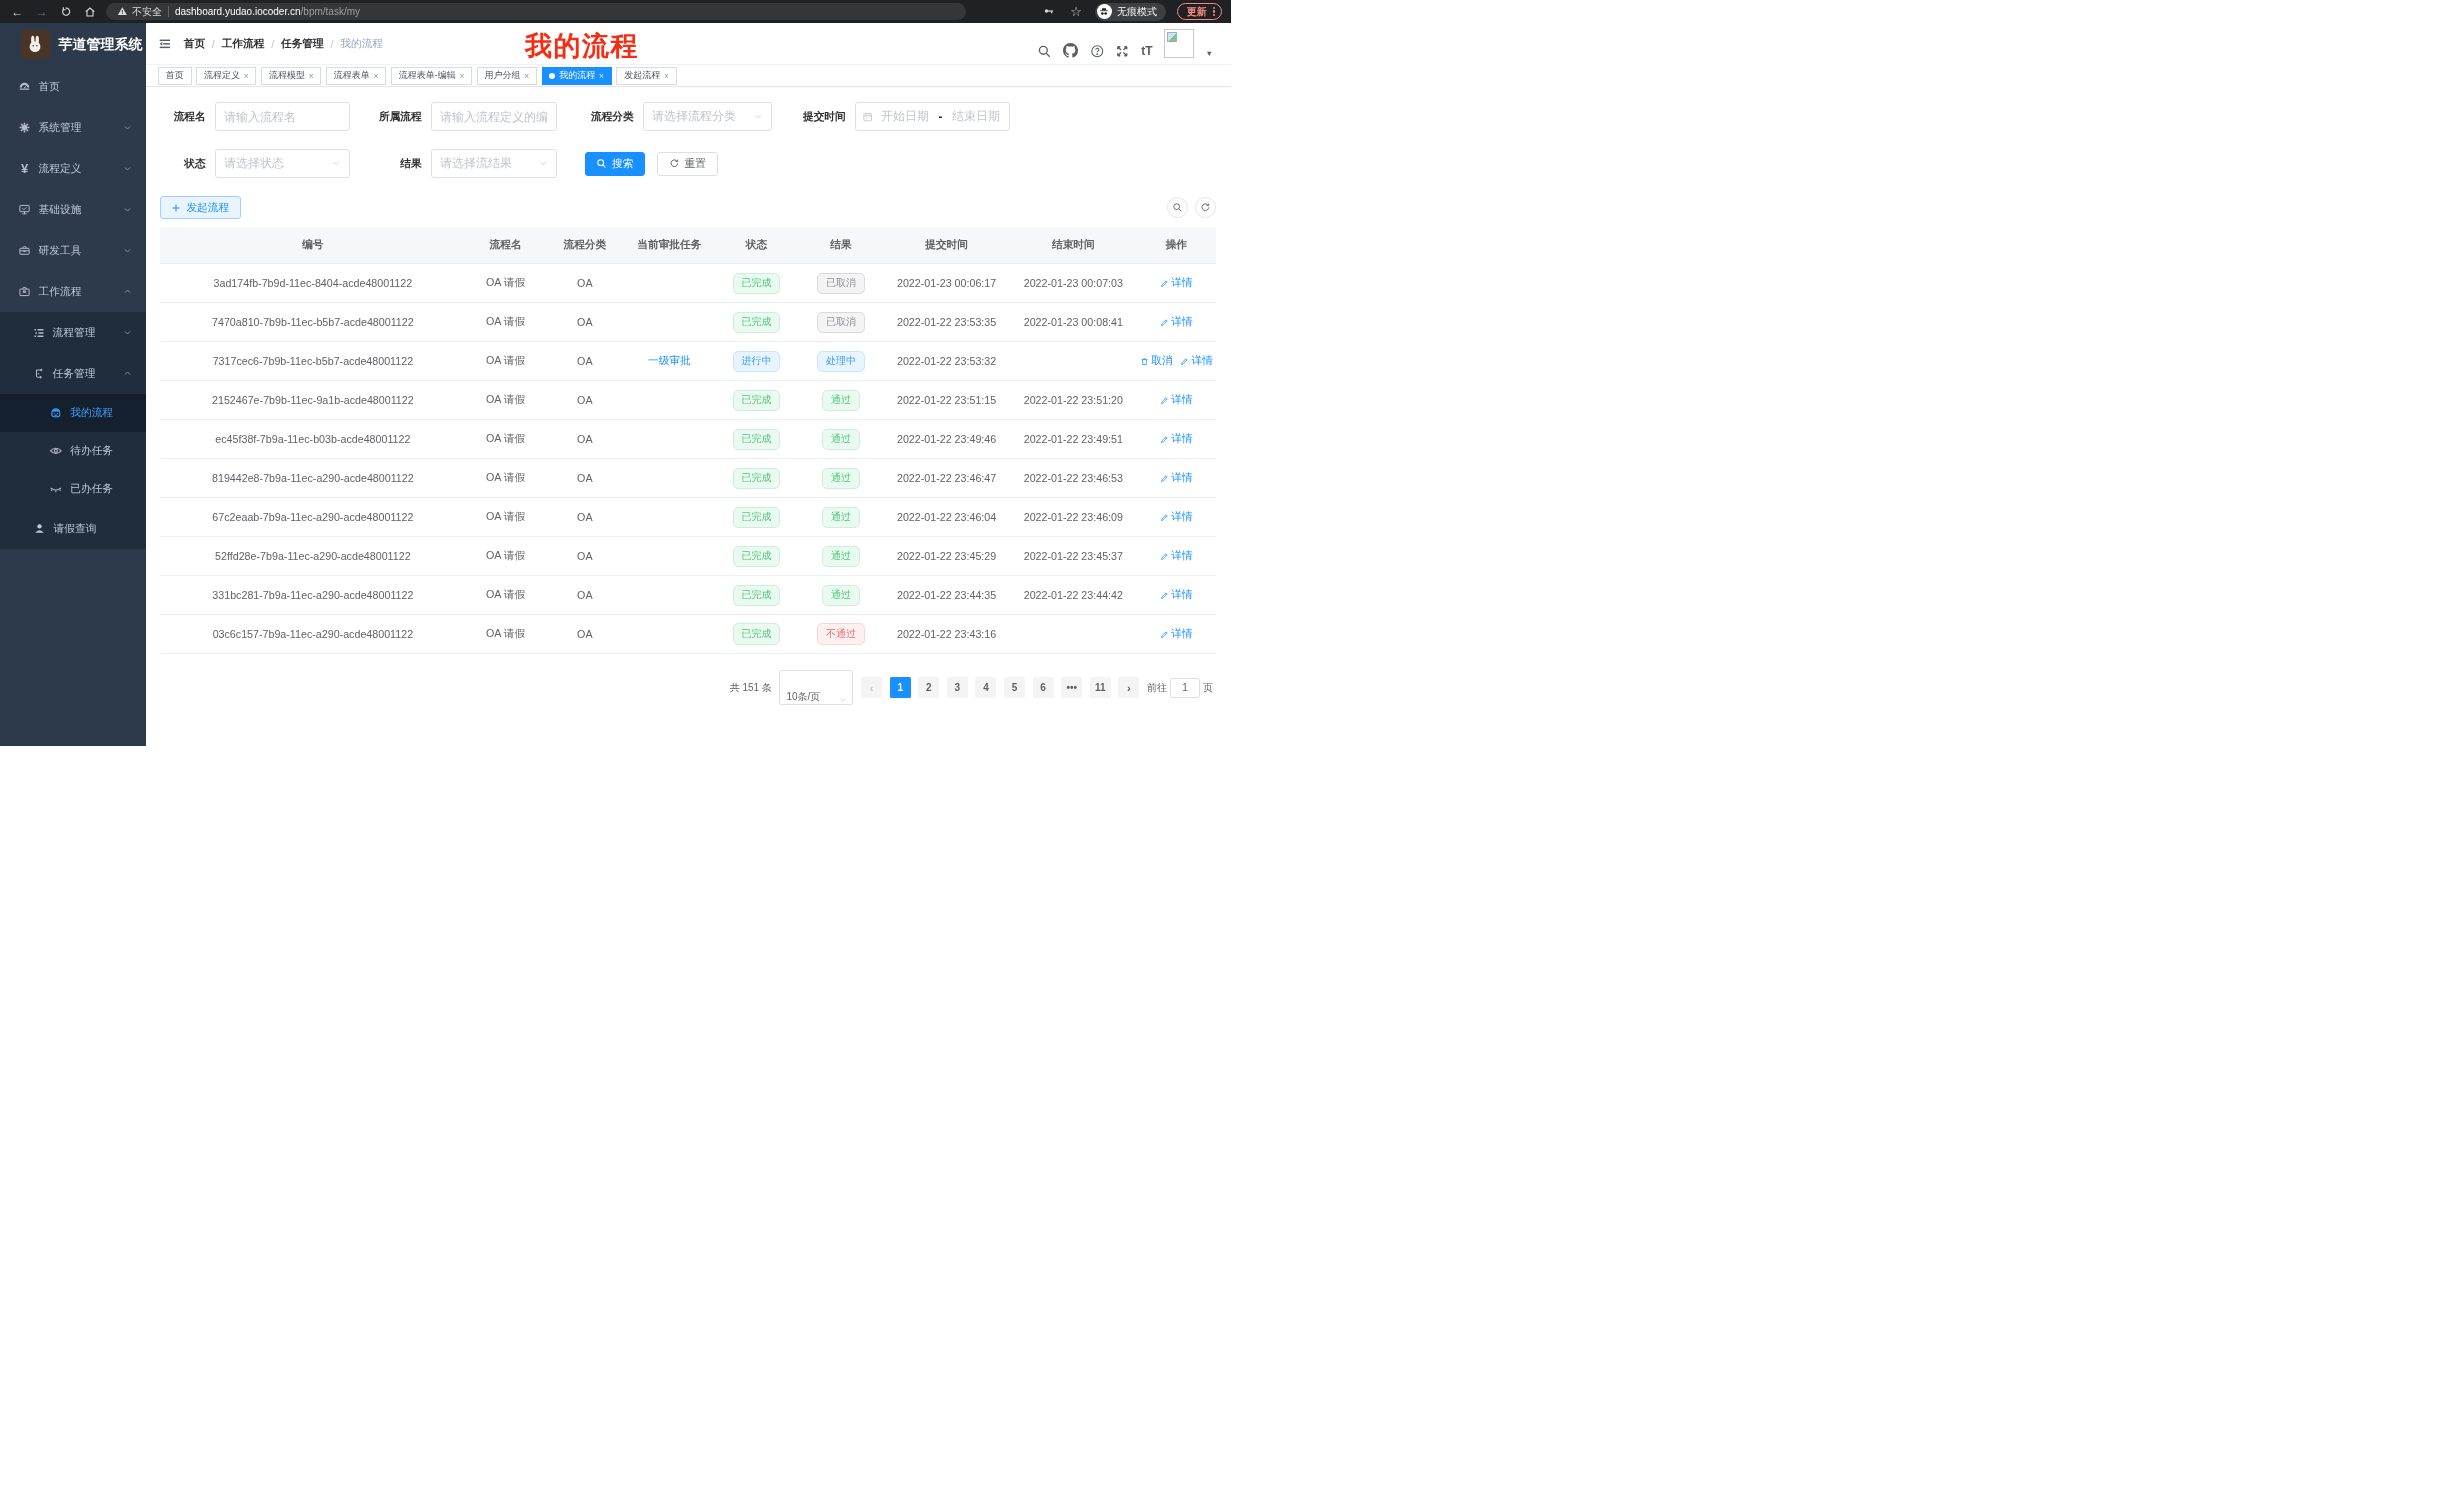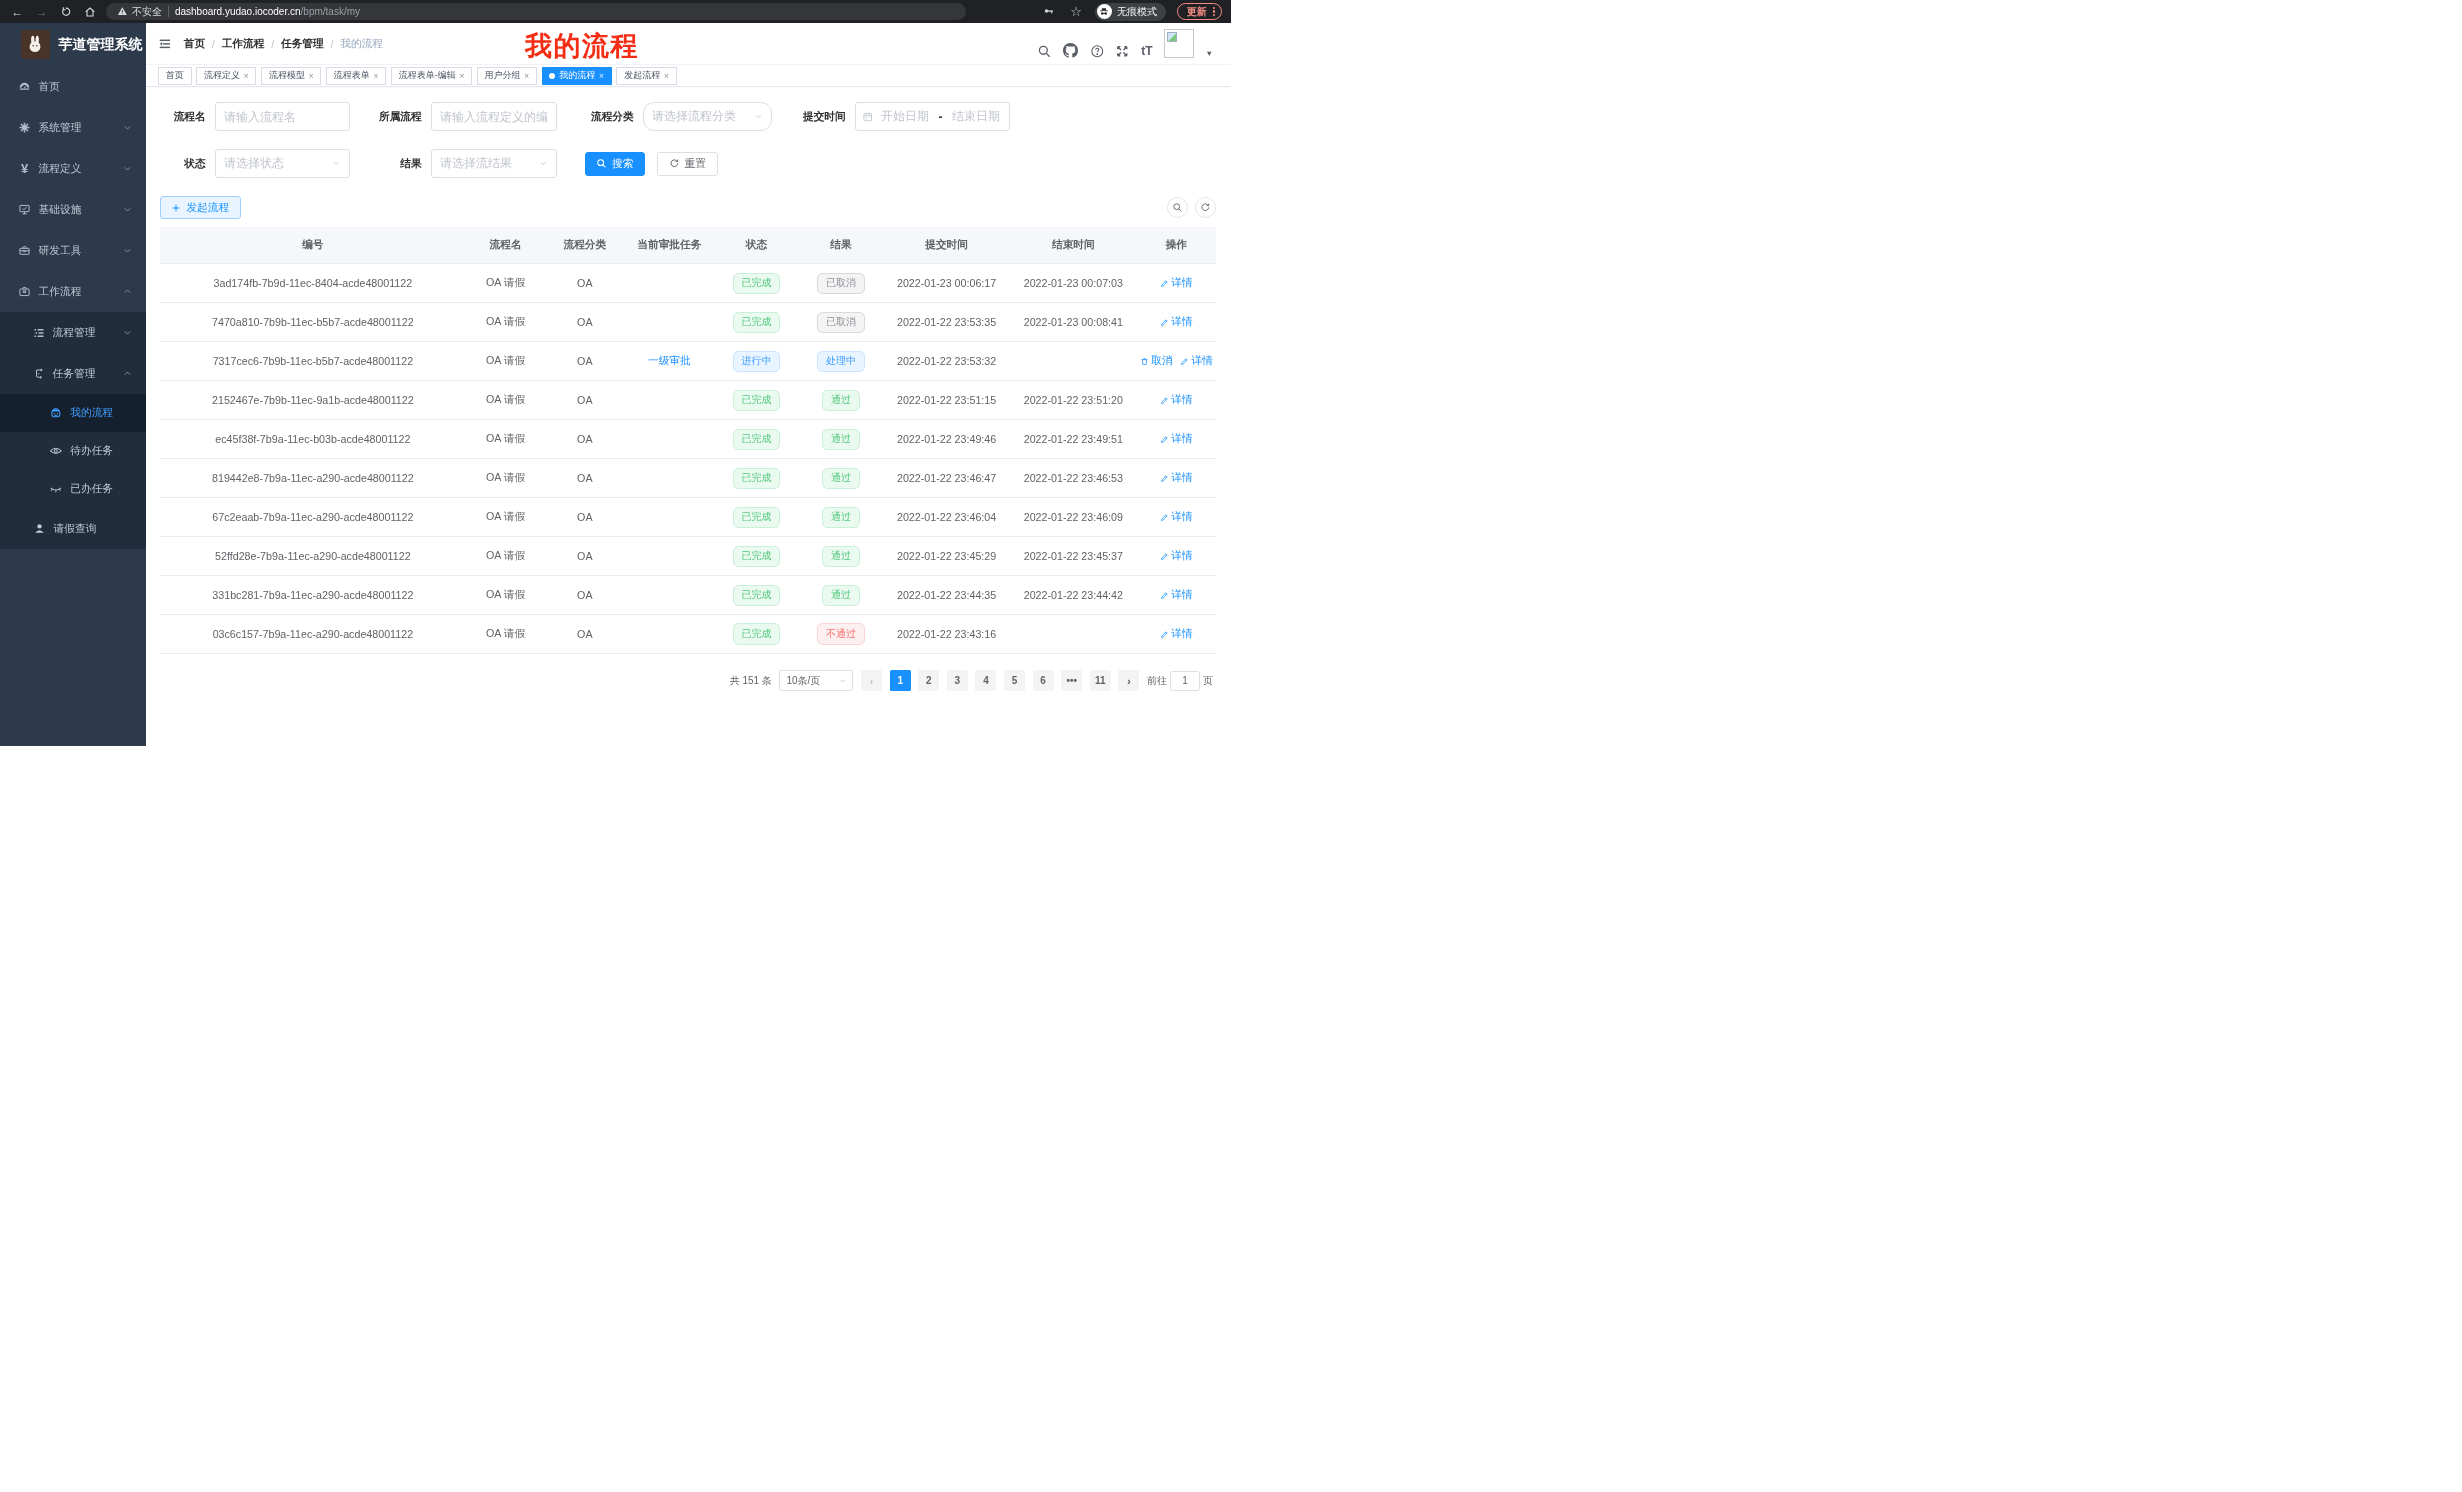--- a/index.html
+++ b/index.html
@@ -64,21 +64,21 @@
   .content{padding:15px 15px 0 13.7px;}
 
   
   .filter-row{display:flex;align-items:center;margin-bottom:18px;}
   .f-label{font-weight:700;color:#303133;margin-right:9px;text-align:right;white-space:nowrap;}
   .f-label.w60{width:46px;} .f-label.w58{width:44px;} .f-label.w64{width:49px;flex:0 0 49px;}
   .ctl{height:29px;border:0.8px solid #dcdfe6;border-radius:3px;background:#fff;display:flex;align-items:center;padding:0 8.4px;color:#c0c4cc;font-size:12px;margin-right:28px;}
   input.ctl{color:#606266;}
   input.ctl::placeholder{color:#c0c4cc;}
   .ctl .chevd{margin-left:auto;color:#c0c4cc;}
-  .w178{width:135px;} .w165{width:126px;} .w170{width:129px;border-radius:11px;} .w204{width:155px;padding:0 6.8px;}
+  .w178{width:135px;} .w165{width:126px;} .w170{width:129px;} .w204{width:155px;padding:0 6.8px;}
   .range-sep{color:#303133;margin:0 7.6px;font-weight:700;}
   .range-ph{color:#c0c4cc;flex:1;text-align:center;}
   .btn{height:24px;border-radius:3px;border:0.8px solid #dcdfe6;background:#fff;color:#606266;font-size:10.7px;display:inline-flex;align-items:center;gap:5px;padding:0 10.7px;cursor:pointer;}
   .btn.primary{background:#1890ff;border-color:#1890ff;color:#fff;}
   .btn.plain-primary{background:#e8f4ff;border-color:#a0cfff;color:#1890ff;height:23px;}
   .btn.reset{margin-left:12px;}
 
   .toolbar{display:flex;align-items:center;margin-bottom:7.6px;}
   .tool-circles{margin-left:auto;display:flex;gap:6.8px;}
   .circle-btn{width:21px;height:21px;border-radius:50%;border:0.8px solid #e3e5e9;background:#fff;color:#5a5e66;display:flex;align-items:center;justify-content:center;cursor:pointer;}
@@ -92,21 +92,21 @@
   .badge.success{color:#4fc87a;background:#ebfaf0;border-color:#c9f0d8;}
   .badge.info{color:#909399;background:#f4f4f5;border-color:#d9d9dc;}
   .badge.primary{color:#409eff;background:#e8f4ff;border-color:#c8e4ff;}
   .badge.danger{color:#f56c6c;background:#fdf0f0;border-color:#fbd3d3;}
   .link{color:#1890ff;cursor:pointer;text-decoration:none;display:inline-flex;align-items:center;gap:2.3px;}
   .ops{display:inline-flex;gap:7.6px;}
 
   
   .pagination{display:flex;align-items:center;justify-content:flex-end;gap:7.6px;margin:16px 3px 0 0;color:#606266;}
   .pg-total{font-size:10px;}
-  .pg-size{width:74px;height:21px;border:0.8px solid #dcdfe6;border-radius:2.3px;display:flex;align-items:center;padding:0 6px;font-size:10px;color:#606266;}
+  .pg-size{width:74px;height:35px;border:0.8px solid #dcdfe6;border-radius:2.3px;display:flex;align-items:flex-end;padding:0 6px;font-size:10px;color:#606266;}
   .pg-size .chevd{margin-left:auto;color:#c0c4cc;}
   .pg-btn{min-width:21px;height:21px;border-radius:1.5px;background:#f4f4f5;color:#606266;font-size:10px;font-weight:700;display:flex;align-items:center;justify-content:center;cursor:pointer;padding:0 3px;}
   .pg-btn.arrow{font-size:11.4px;}
   .pg-btn.disabled{color:#c0c4cc;cursor:default;}
   .pg-btn.active{background:#1890ff;color:#fff;}
   .pg-goto{display:flex;align-items:center;gap:3px;font-size:10px;}
   .pg-input{width:30px;height:20px;border:0.8px solid #dcdfe6;border-radius:2.3px;text-align:center;font-size:10px;color:#606266;}
 </style>
 </head>
 <body>

